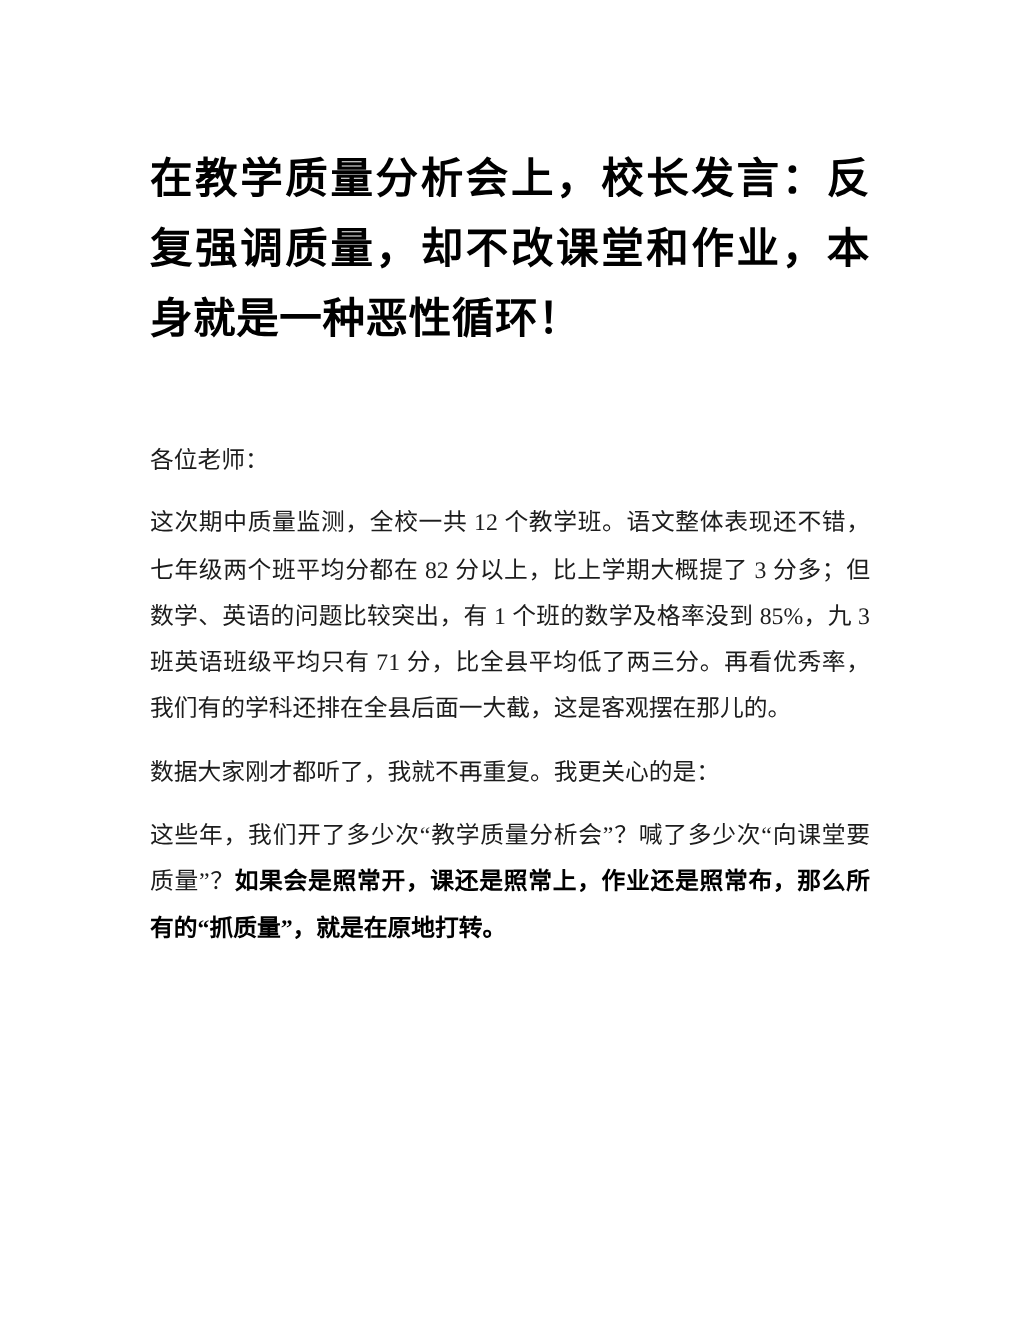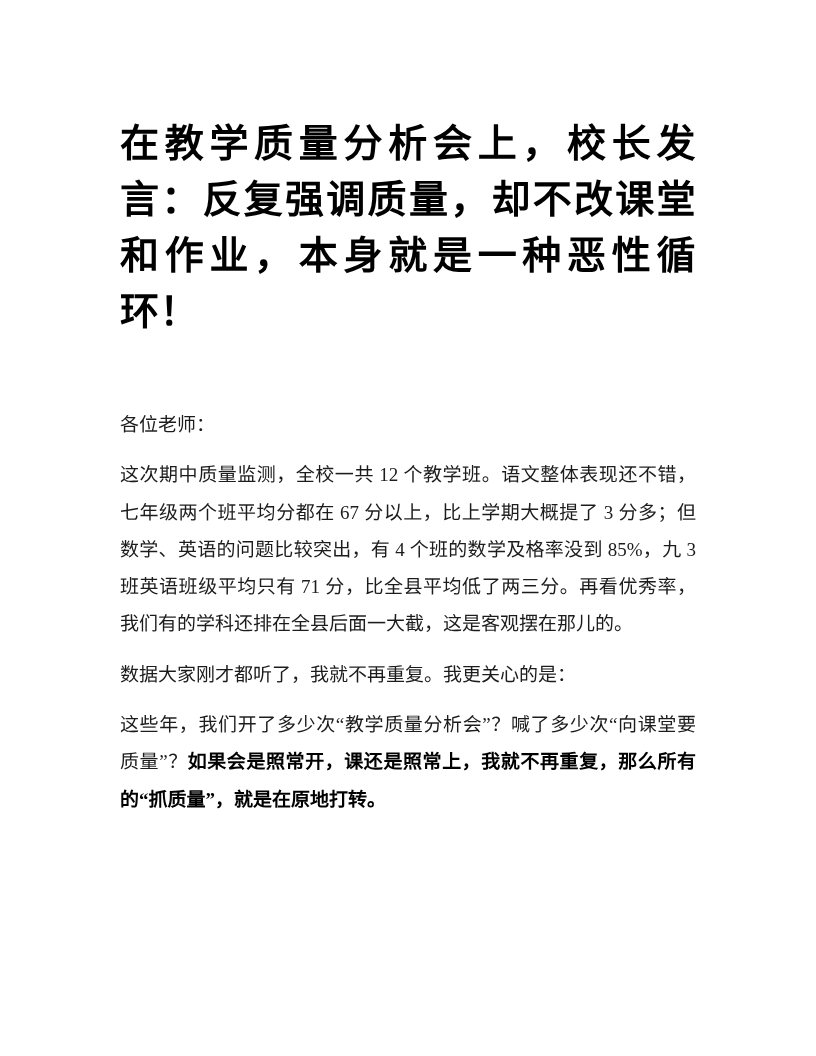--- a/index.html
+++ b/index.html
@@ -17,21 +17,21 @@
   }
   .page {
     box-sizing: border-box;
     width: 816px;
     height: 1056px;
     padding: 116px 120px 60px 120px;
     background: #ffffff;
   }
   .doc-title {
     margin: 0 0 66px 0;
-    font-size: 39px;
+    font-size: 34px;
     line-height: 56px;
     font-weight: bold;
     letter-spacing: 0.5px;
     text-align: justify;
     color: #000000;
   }
   .doc-body {
     font-size: 19px;
     line-height: 37.3px;
     color: #1c1c1c;
@@ -44,17 +44,17 @@
   .run { font-weight: normal; margin-top: 36px; }
   .run.bold { font-weight: bold; color: #000000; }
 </style>
 </head>
 <body>
 
 <div class="page">
   <h1 class="doc-title">在教学质量分析会上，校长发言：反复强调质量，却不改课堂和作业，本身就是一种恶性循环！</h1>
   <div class="doc-body">
       <p class="para"><span class="run">各位老师：</span></p>
-      <p class="para"><span class="run">这次期中质量监测，全校一共 12 个教学班。语文整体表现还不错，七年级两个班平均分都在 67 分以上，比上学期大概提了 3 分多；但数学、英语的问题比较突出，有 4 个班的数学及格率没到 85%，九 3 班英语班级平均只有 71 分，比全县平均低了两三分。再看优秀率，我们有的学科还排在全县后面一大截，这是客观摆在那儿的。</span></p>
+      <p class="para"><span class="run">这次期中质量监测，全校一共 12 个教学班。语文整体表现还不错，七年级两个班平均分都在 82 分以上，比上学期大概提了 3 分多；但数学、英语的问题比较突出，有 1 个班的数学及格率没到 85%，九 3 班英语班级平均只有 71 分，比全县平均低了两三分。再看优秀率，我们有的学科还排在全县后面一大截，这是客观摆在那儿的。</span></p>
       <p class="para"><span class="run">数据大家刚才都听了，我就不再重复。我更关心的是：</span></p>
-      <p class="para"><span class="run">这些年，我们开了多少次“教学质量分析会”？喊了多少次“向课堂要质量”？</span><span class="run bold">如果会是照常开，课还是照常上，我就不再重复，那么所有的“抓质量”，就是在原地打转。</span></p>
+      <p class="para"><span class="run">这些年，我们开了多少次“教学质量分析会”？喊了多少次“向课堂要质量”？</span><span class="run bold">如果会是照常开，课还是照常上，作业还是照常布，那么所有的“抓质量”，就是在原地打转。</span></p>
     </div>
 </div>
 
 </body></html>

